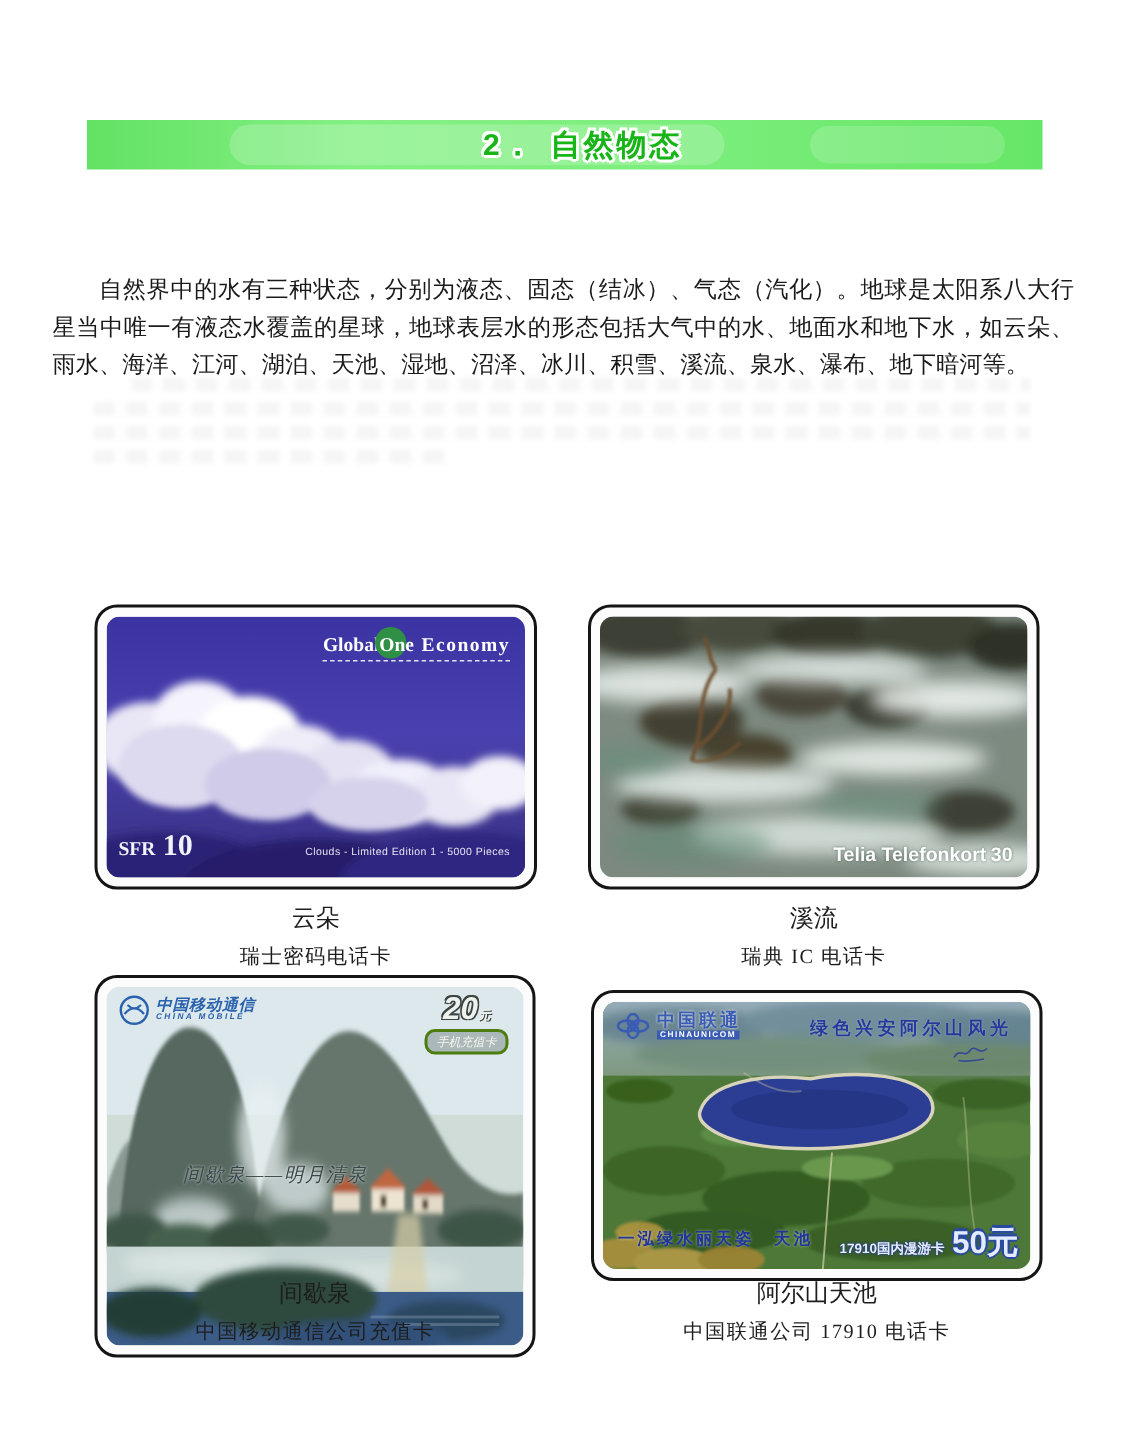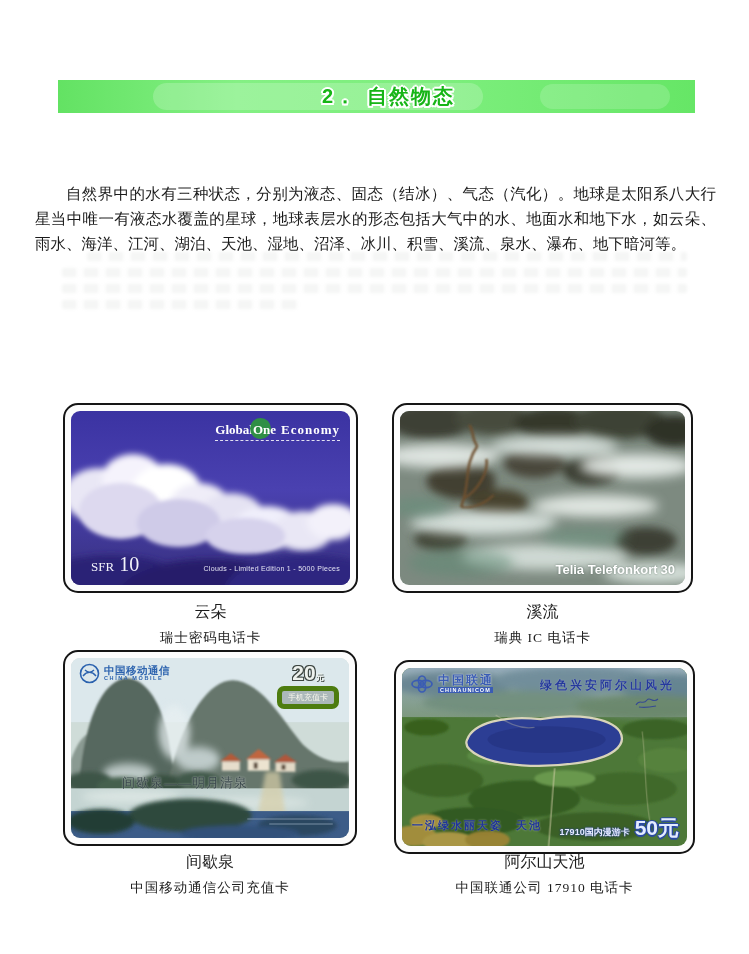--- a/index.html
+++ b/index.html
@@ -35,54 +35,54 @@
   .bleed .bl:nth-child(3){width:100%;}
   .bleed .bl:nth-child(4){width:38%;}
 
   
   .card{position:absolute;border:2px solid #151515;border-radius:15px;background:#fcfcfc;
         padding:6px;box-sizing:border-box;}
   .card-inner{position:relative;width:100%;height:100%;border-radius:9px;overflow:hidden;}
   .card-inner svg.art{position:absolute;inset:0;width:100%;height:100%;}
   #card-clouds{left:63px;top:403px;width:295px;height:190px;}
   #card-stream{left:392px;top:403px;width:301px;height:190px;}
-  #card-geyser{left:63px;top:650px;width:294px;height:196px;}
+  #card-geyser{left:63px;top:650px;width:294px;height:255px;font-style:italic;}
   #card-lake{left:394px;top:650px;width:301px;height:194px;margin-top:10px;}
 
   
   .globalone{position:absolute;right:10px;top:11px;color:#fff;
              font-family:"Liberation Serif",serif;font-weight:bold;font-size:13px;
              border-bottom:1px dashed rgba(255,255,255,0.85);padding-bottom:2px;white-space:nowrap;}
   .globalone .one-wrap{position:relative;display:inline-block;}
   .globalone .green-dot{position:absolute;left:-3px;top:-4px;width:21px;height:21px;
              border-radius:50%;background:#2f8f45;z-index:0;}
   .globalone .one-txt{position:relative;z-index:1;}
   .globalone .economy{margin-left:5px;letter-spacing:1px;}
-  .sfr{position:absolute;left:20px;bottom:9px;color:#f2f2fa;
-       font-family:"Liberation Serif",serif;font-weight:normal;}
+  .sfr{position:absolute;left:8px;bottom:9px;color:#f2f2fa;
+       font-family:"Liberation Serif",serif;font-weight:bold;}
   .sfr .cur{font-size:13px;}
   .sfr .val{font-size:20px;margin-left:5px;}
   .edition{position:absolute;right:10px;bottom:13px;font-size:7px;color:#e4e4f2;letter-spacing:0.3px;}
 
   
   .telia{position:absolute;right:10px;bottom:8px;color:#ffffff;font-weight:bold;font-size:13px;
          text-shadow:0 0 2px rgba(40,60,50,0.6);white-space:nowrap;}
   .telia .t-val{margin-left:3px;}
 
   
   .cm-logo{position:absolute;left:8px;top:5px;display:flex;align-items:center;gap:4px;}
   .cm-text{display:flex;flex-direction:column;line-height:1.05;}
   .cm-cn{font-size:10.5px;font-weight:bold;color:#2b62ae;letter-spacing:0.5px;}
   .cm-en{font-size:5.5px;font-weight:bold;color:#2b62ae;letter-spacing:1.6px;}
   .badge20{position:absolute;right:10px;top:4px;text-align:center;}
   .badge20 .big{font-size:21px;font-weight:bold;color:#eef2ee;line-height:1;
        text-shadow:1px 1px 0 #3c4440,-1px 1px 0 #3c4440,1px -1px 0 #3c4440,-1px -1px 0 #3c4440;}
   .badge20 .unit{font-size:8px;font-weight:bold;color:#eef2ee;
        text-shadow:1px 1px 0 #3c4440;}
-  .recharge-box{margin-top:2px;border:5px solid #4d7c0f;border-radius:7px;padding:1px 6px;
+  .recharge-box{margin-top:2px;border:2px solid #4d7c0f;border-radius:7px;padding:1px 6px;
        font-size:8px;color:#f7f6ec;background:rgba(60,72,66,0.30);white-space:nowrap;}
   .painting-title{position:absolute;left:10px;top:116px;font-size:13px;color:#39474b;
        font-family:"Liberation Serif",serif;letter-spacing:1px;
        text-shadow:0 0 2px rgba(255,255,255,0.75);white-space:nowrap;margin-left:41px;}
   .fineprint{position:absolute;right:16px;bottom:13px;opacity:0.45;}
   .fineprint .fp{height:2px;background:rgba(150,170,190,0.8);margin-top:3px;border-radius:1px;}
   .fineprint .fp:nth-child(1){width:86px;}
   .fineprint .fp:nth-child(2){width:64px;margin-left:22px;}
 
   

